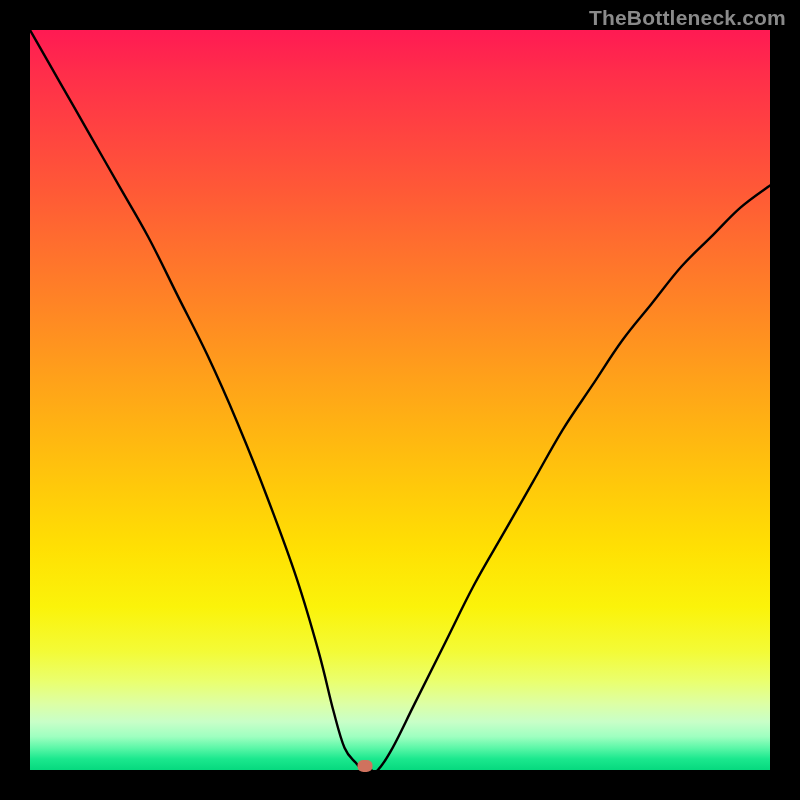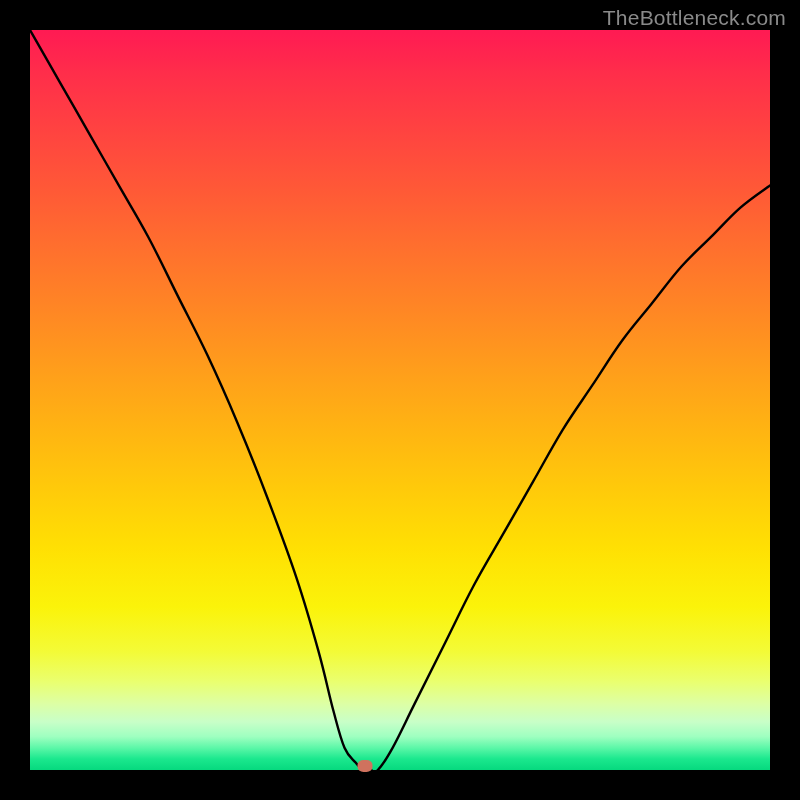--- a/index.html
+++ b/index.html
@@ -42,21 +42,21 @@
       #5cf7a8 97%,
       #1be88e 98.5%,
       #06d97e 100%);
   }
   .watermark {
     position: absolute;
     top: 6px;
     right: 14px;
     color: #8a8a8a;
     font-size: 21px;
-    font-weight: 400;
+    font-weight: 700;
     letter-spacing: 0.2px;
     user-select: none;
   }
   svg.curve {
     position: absolute;
     inset: 0;
     width: 100%;
     height: 100%;
   }
   .marker {

